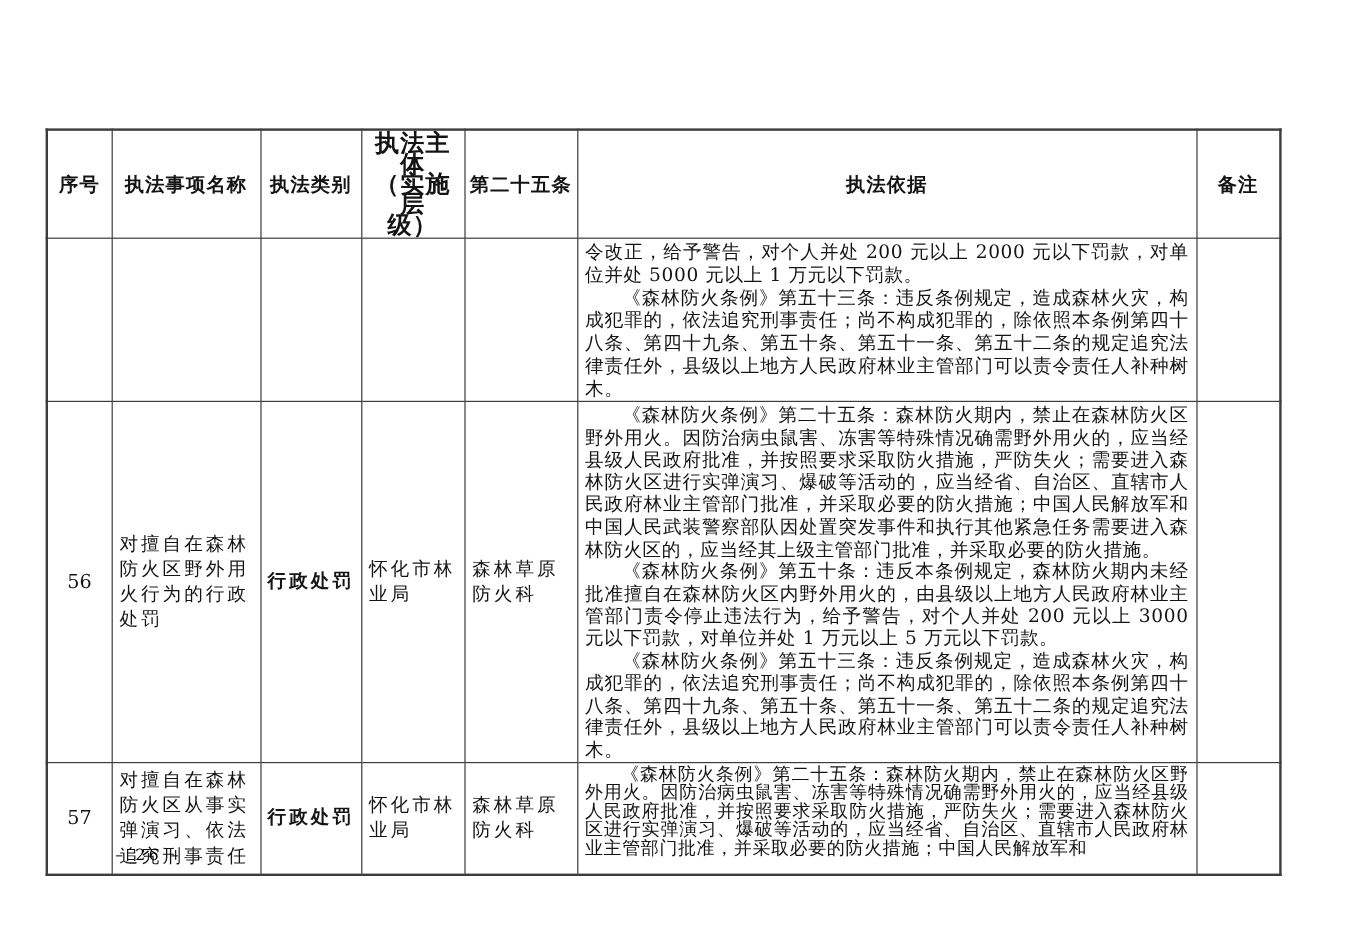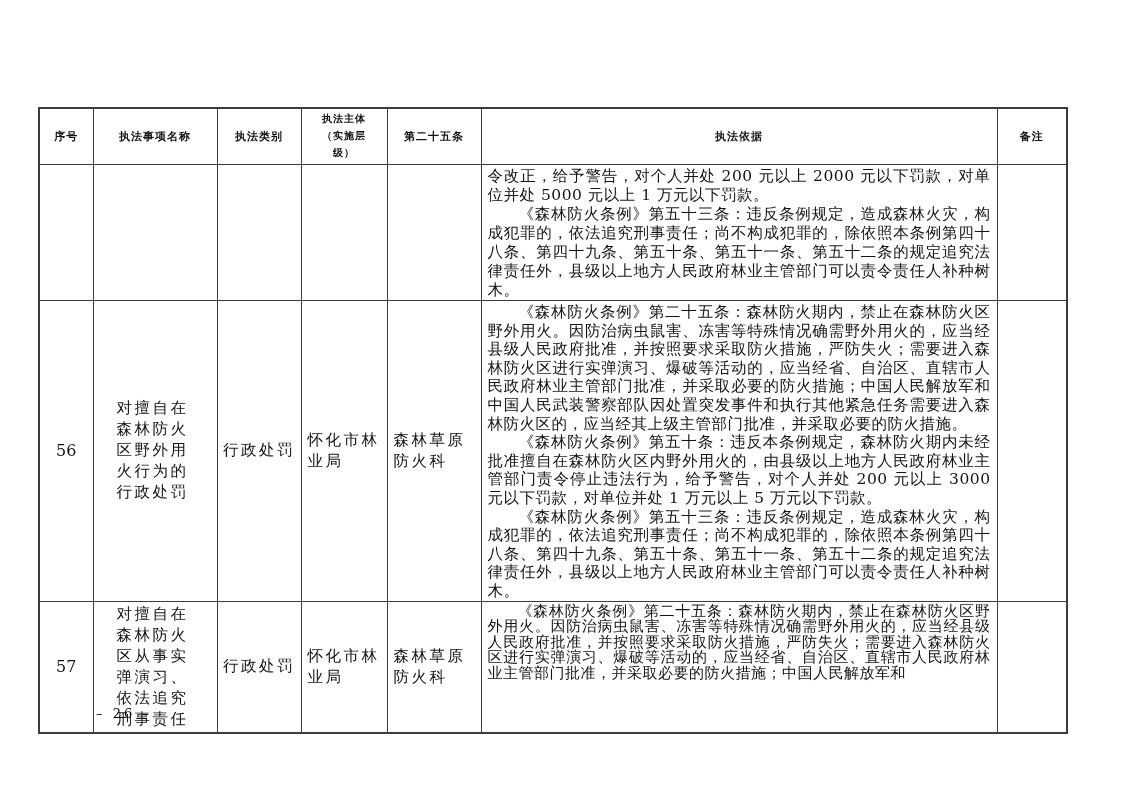--- a/index.html
+++ b/index.html
@@ -33,47 +33,48 @@
   .law-table th, .law-table td {
     border: 1.5px solid #3c3c3c;
     padding: 0;
     overflow: hidden;
   }
   
   .law-table thead tr { height: 53px; }
   .law-table th {
     font-family: "DejaVu Sans", "Liberation Sans", sans-serif;
     font-weight: 600;
-    font-size: 11px;
+    font-size: 16px;
     text-align: center;
     vertical-align: middle;
     letter-spacing: 1px;
     line-height: 17px;
     padding: 2px 1px;
   }
-  th.th-subject { white-space: pre-line; font-size: 10px; font-family: Liberation Mono, monospace; }
+  th.th-subject { white-space: pre-line; font-size: 20px; }
   
   tr.row-a   { height: 133px; }
   tr.row-56  { height: 300px; }
   tr.row-57  { height: 94px; }
   .law-table td { font-size: 15.5px; vertical-align: middle; }
   td.cell-seq {
     text-align: center;
     font-size: 16px;
     margin-top: 13px;
   }
   td.cell-name {
-    padding: 2px 23px;
+    padding: 2px 6px;
     letter-spacing: 2.5px;
     line-height: 21px;
     text-align: left;
   }
   td.cell-category {
     text-align: center;
     letter-spacing: 2.5px;
+    font-weight: bold;
   }
   td.cell-subject, td.cell-agency {
     padding: 2px 6px;
     letter-spacing: 2.5px;
     line-height: 21px;
     text-align: left;
   }
   td.cell-basis {
     vertical-align: top;
     padding: 2px 6px 0 6px;

